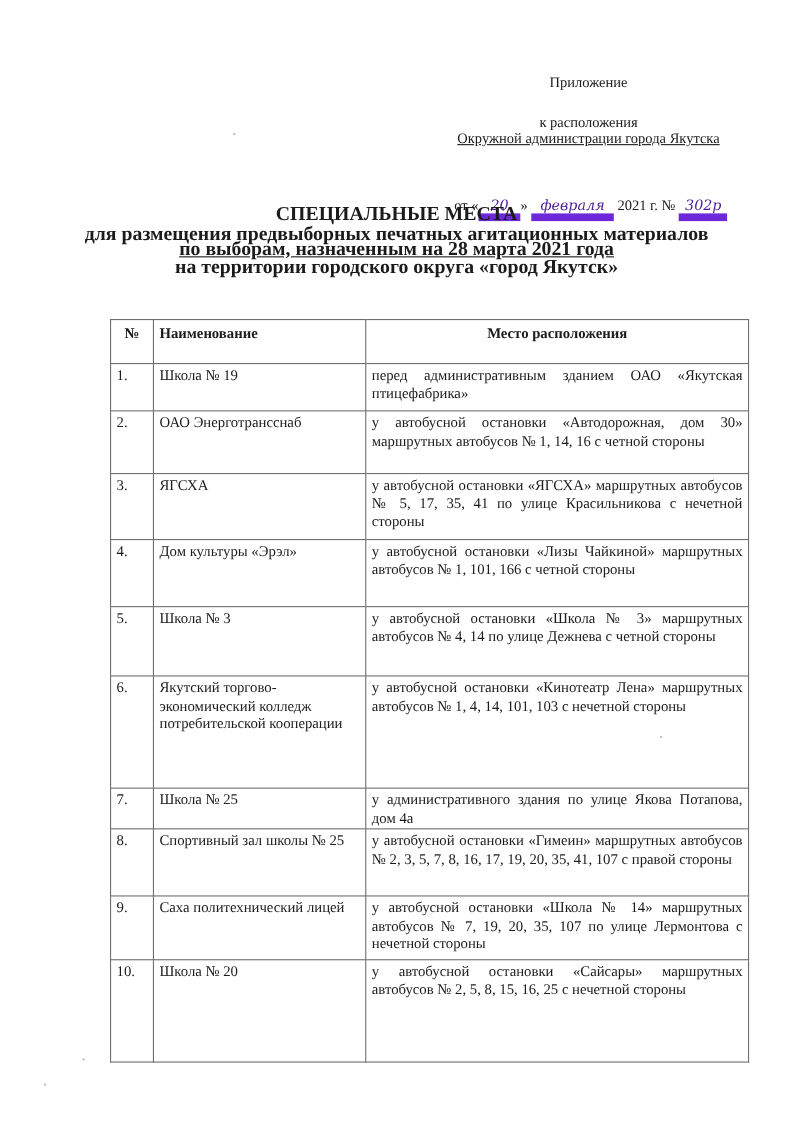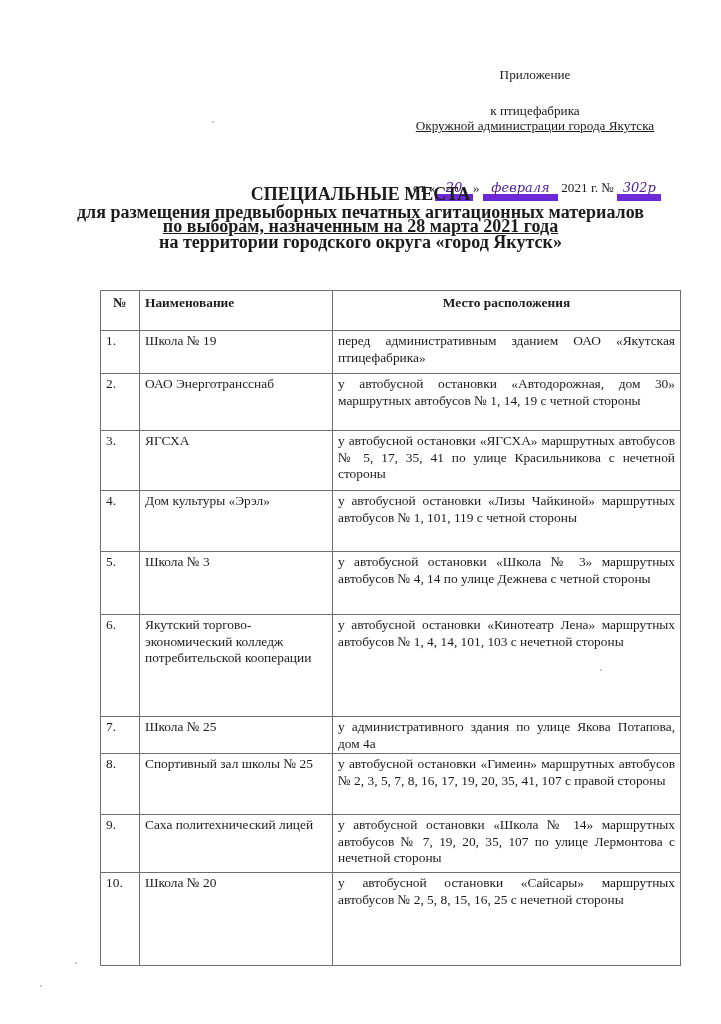--- a/index.html
+++ b/index.html
@@ -27,21 +27,21 @@
   table.places th.num { text-align: center; }
   td.loc { text-align: justify; text-align-last: left; }
   col.c1 { width: 39px; } col.c2 { width: 193px; } col.c3 { width: 348px; }
   .dot { position: absolute; width: 2px; height: 2px; background: #b8b8b8; border-radius: 1px; }
 </style>
 </head>
 <body>
 
 <div class="appendix">
   <div class="a1">Приложение</div>
-  <div class="a2">к птицефабрика</div>
+  <div class="a2">к расположения</div>
   <div class="a3">Окружной администрации города Якутска</div>
   <div class="a4">
     <span>от «</span><span class="hand day">20</span><span>»</span>
     <span class="hand month">февраля</span>
     <span>2021 г. №</span>
     <span class="hand num">302р</span>
   </div>
 </div>
 
 <div class="title" style="top:186px;">СПЕЦИАЛЬНЫЕ МЕСТА</div>
@@ -64,31 +64,31 @@
   </thead>
   <tbody>
     <tr style="height:43px">
       <td>1.</td>
       <td>Школа № 19</td>
       <td class="loc">перед административным зданием ОАО «Якутская птицефабрика»</td>
     </tr>
     <tr style="height:57px">
       <td>2.</td>
       <td>ОАО Энерготрансснаб</td>
-      <td class="loc">у автобусной остановки «Автодорожная, дом 30» маршрутных автобусов № 1, 14, 19 с четной стороны</td>
+      <td class="loc">у автобусной остановки «Автодорожная, дом 30» маршрутных автобусов № 1, 14, 16 с четной стороны</td>
     </tr>
     <tr style="height:60px">
       <td>3.</td>
       <td>ЯГСХА</td>
       <td class="loc">у автобусной остановки «ЯГСХА» маршрутных автобусов № 5, 17, 35, 41 по улице Красильникова с нечетной стороны</td>
     </tr>
     <tr style="height:61px">
       <td>4.</td>
       <td>Дом культуры «Эрэл»</td>
-      <td class="loc">у автобусной остановки «Лизы Чайкиной» маршрутных автобусов № 1, 101, 119 с четной стороны</td>
+      <td class="loc">у автобусной остановки «Лизы Чайкиной» маршрутных автобусов № 1, 101, 166 с четной стороны</td>
     </tr>
     <tr style="height:63px">
       <td>5.</td>
       <td>Школа № 3</td>
       <td class="loc">у автобусной остановки «Школа № 3» маршрутных автобусов № 4, 14 по улице Дежнева с четной стороны</td>
     </tr>
     <tr style="height:102px">
       <td>6.</td>
       <td>Якутский торгово-экономический колледж потребительской кооперации</td>
       <td class="loc">у автобусной остановки «Кинотеатр Лена» маршрутных автобусов № 1, 4, 14, 101, 103 с нечетной стороны</td>

